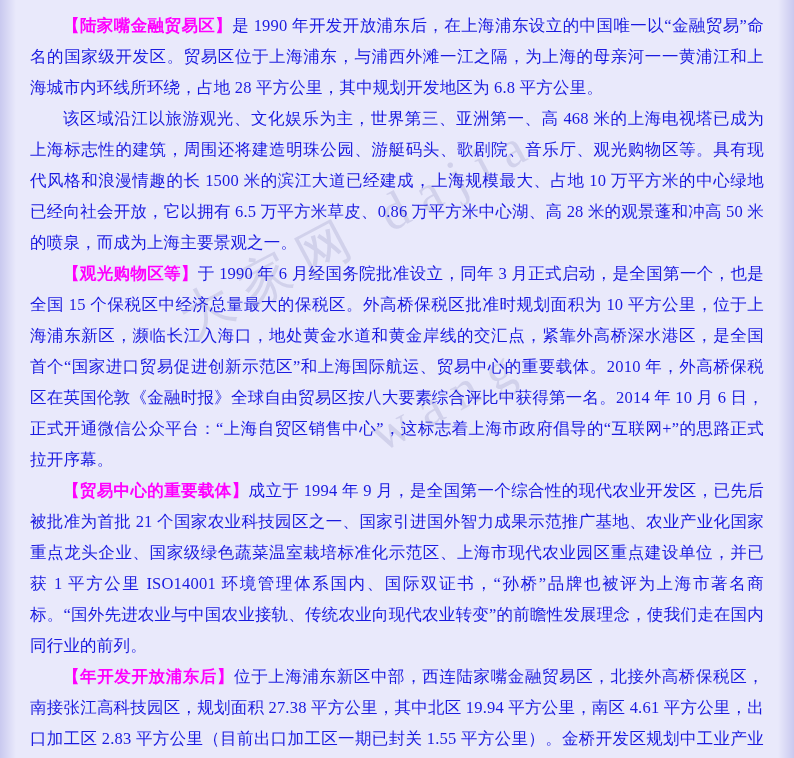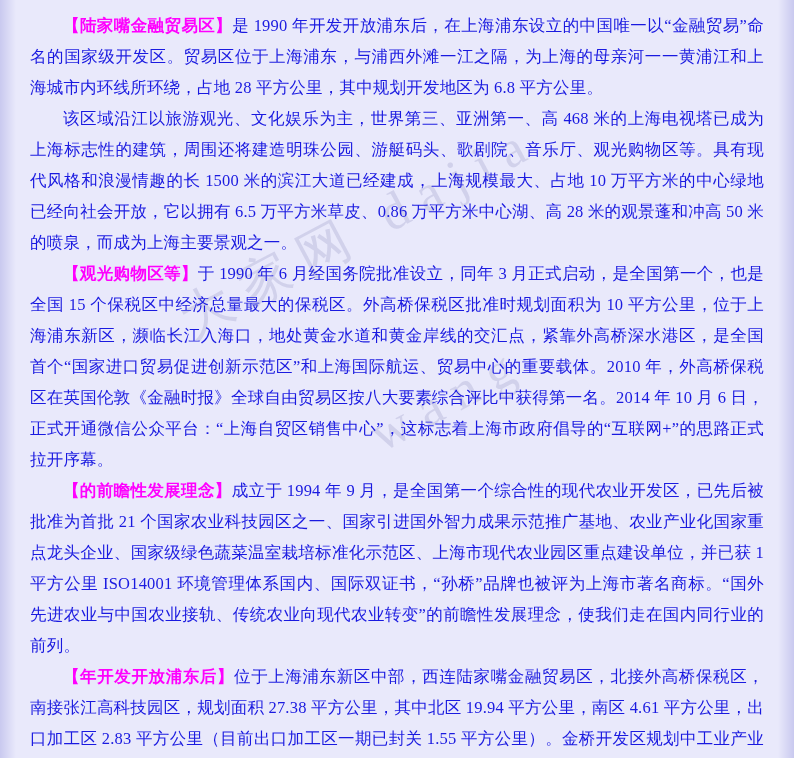--- a/index.html
+++ b/index.html
@@ -90,18 +90,18 @@
 wang</div>
 
   <div class="content">
 
     <p class="para"><span class="heading">【陆家嘴金融贸易区】</span><span>是 1990 年开发开放浦东后，在上海浦东设立的中国唯一以“金融贸易”命名的国家级开发区。贸易区位于上海浦东，与浦西外滩一江之隔，为上海的母亲河一一黄浦江和上海城市内环线所环绕，占地 28 平方公里，其中规划开发地区为 6.8 平方公里。</span></p>
 
     <p class="para cont"><span>该区域沿江以旅游观光、文化娱乐为主，世界第三、亚洲第一、高 468 米的上海电视塔已成为上海标志性的建筑，周围还将建造明珠公园、游艇码头、歌剧院、音乐厅、观光购物区等。具有现代风格和浪漫情趣的长 1500 米的滨江大道已经建成，上海规模最大、占地 10 万平方米的中心绿地已经向社会开放，它以拥有 6.5 万平方米草皮、0.86 万平方米中心湖、高 28 米的观景蓬和冲高 50 米的喷泉，而成为上海主要景观之一。</span></p>
 
     <p class="para"><span class="heading">【观光购物区等】</span><span>于 1990 年 6 月经国务院批准设立，同年 3 月正式启动，是全国第一个，也是全国 15 个保税区中经济总量最大的保税区。外高桥保税区批准时规划面积为 10 平方公里，位于上海浦东新区，濒临长江入海口，地处黄金水道和黄金岸线的交汇点，紧靠外高桥深水港区，是全国首个“国家进口贸易促进创新示范区”和上海国际航运、贸易中心的重要载体。2010 年，外高桥保税区在英国伦敦《金融时报》全球自由贸易区按八大要素综合评比中获得第一名。2014 年 10 月 6 日，正式开通微信公众平台：“上海自贸区销售中心”，这标志着上海市政府倡导的“互联网+”的思路正式拉开序幕。</span></p>
 
-    <p class="para"><span class="heading">【的前瞻性发展理念】</span><span>成立于 1994 年 9 月，是全国第一个综合性的现代农业开发区，已先后被批准为首批 21 个国家农业科技园区之一、国家引进国外智力成果示范推广基地、农业产业化国家重点龙头企业、国家级绿色蔬菜温室栽培标准化示范区、上海市现代农业园区重点建设单位，并已获 1 平方公里 ISO14001 环境管理体系国内、国际双证书，“孙桥”品牌也被评为上海市著名商标。“国外先进农业与中国农业接轨、传统农业向现代农业转变”的前瞻性发展理念，使我们走在国内同行业的前列。</span></p>
+    <p class="para"><span class="heading">【贸易中心的重要载体】</span><span>成立于 1994 年 9 月，是全国第一个综合性的现代农业开发区，已先后被批准为首批 21 个国家农业科技园区之一、国家引进国外智力成果示范推广基地、农业产业化国家重点龙头企业、国家级绿色蔬菜温室栽培标准化示范区、上海市现代农业园区重点建设单位，并已获 1 平方公里 ISO14001 环境管理体系国内、国际双证书，“孙桥”品牌也被评为上海市著名商标。“国外先进农业与中国农业接轨、传统农业向现代农业转变”的前瞻性发展理念，使我们走在国内同行业的前列。</span></p>
 
     <p class="para"><span class="heading">【年开发开放浦东后】</span><span>位于上海浦东新区中部，西连陆家嘴金融贸易区，北接外高桥保税区，南接张江高科技园区，规划面积 27.38 平方公里，其中北区 19.94 平方公里，南区 4.61 平方公里，出口加工区 2.83 平方公里（目前出口加工区一期已封关 1.55 平方公里）。金桥开发区规划中工业产业用地 16.1 平方公里，占总面积的 59%；生活生产配套用地 4.65 平方公里，占总面积的 17%；不可经营的市政绿化河流用地 6.57 平方公里，占总面积的 24%。</span></p>
 
   </div>
 </div>
 
 </body></html>

